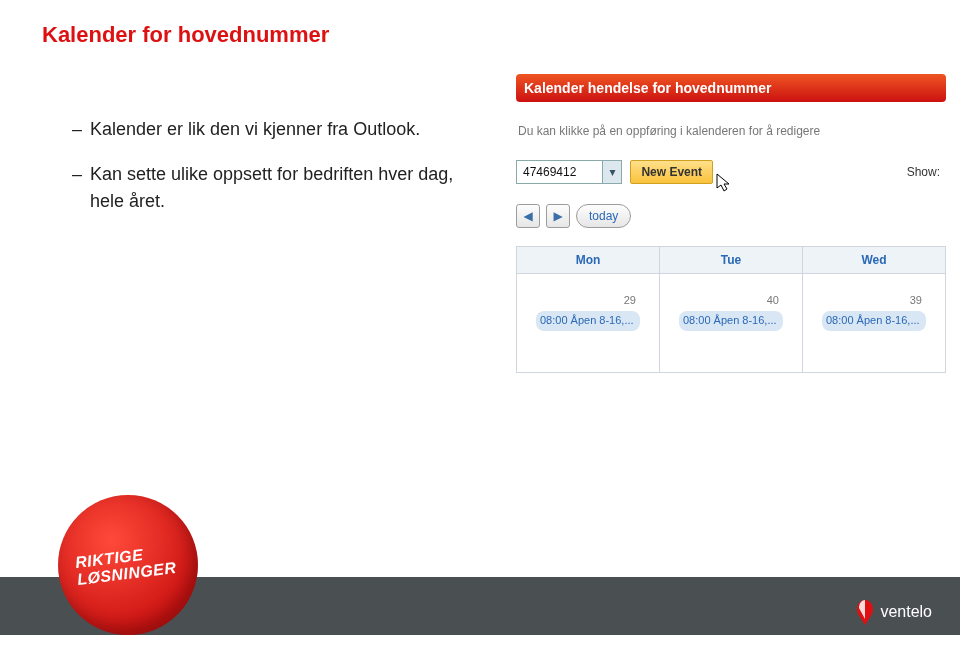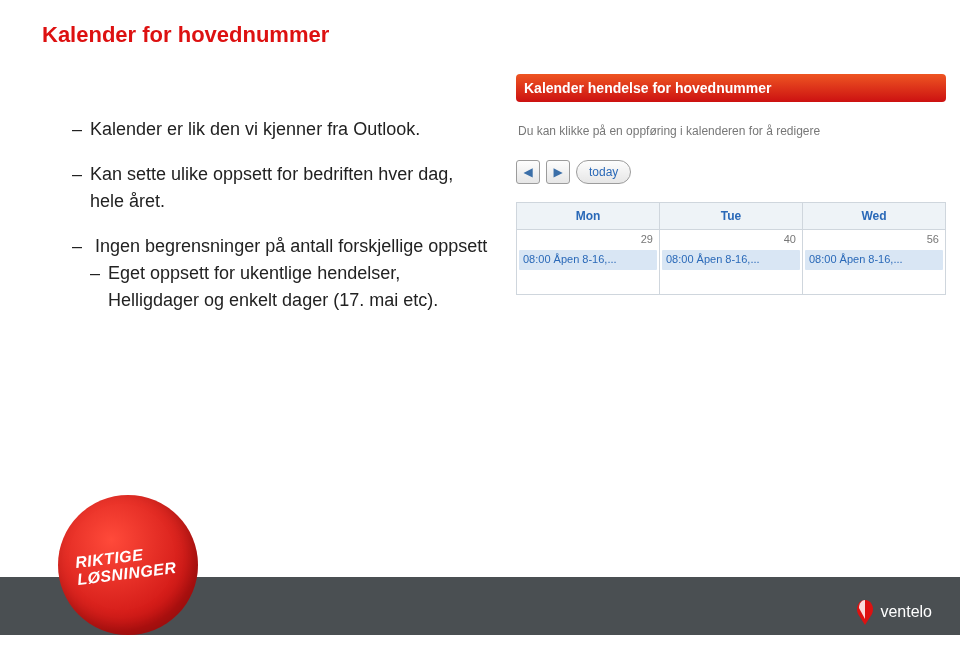--- a/index.html
+++ b/index.html
@@ -22,52 +22,59 @@
   .sel .dd{width:18px;height:22px;background:#dce7ee;border-left:1px solid #8aa;display:flex;align-items:center;justify-content:center;color:#356}
   .new-btn{display:inline-flex;align-items:center;height:22px;padding:0 10px;background:linear-gradient(#ffe08a,#f9c23c);border:1px solid #d2a020;border-radius:2px;font-size:12px;font-weight:700;color:#333}
   .cursor{position:relative;left:-6px;top:10px;width:18px;height:18px}
   .show-label{margin-left:auto;font-size:12px;color:#333;padding-right:6px}
   .nav-row{display:flex;align-items:center;gap:6px;margin-top:20px}
   .nav-btn{width:22px;height:22px;border:1px solid #9c9c9c;border-radius:3px;background:linear-gradient(#fdfdfd,#e6e6e6);display:flex;align-items:center;justify-content:center;color:#3b6fa8;font-size:12px}
   .today-btn{height:22px;padding:0 12px;border:1px solid #9c9c9c;border-radius:12px;background:linear-gradient(#fdfdfd,#e6e6e6);display:flex;align-items:center;color:#2a69b8;font-size:12px}
   .cal{margin-top:18px;border-top:1px solid #cfd6dd}
   .cal table{width:100%;border-collapse:collapse;table-layout:fixed}
   .cal th{background:#eef3f7;color:#2a69b8;font-weight:700;font-size:12px;padding:6px 4px;border:1px solid #cfd6dd;border-top:none;text-align:center}
-  .cal td{border:1px solid #cfd6dd;vertical-align:top;padding:0;height:64px}
+  .cal td{border:1px solid #cfd6dd;vertical-align:top;padding:17px;height:64px}
   .daynum{font-size:11px;color:#777;text-align:right;padding:3px 6px}
-  .event{margin:2px;background:#d9e6f4;color:#2a69b8;font-size:11px;padding:3px 4px;border-radius:1px;line-height:1.25}
+  .event{margin:2px;background:#d9e6f4;color:#2a69b8;font-size:11px;padding:3px 4px;border-radius:8px;line-height:1.25}
   .footer-bar{position:absolute;left:0;right:0;bottom:36px;height:58px;background:#4a4f52}
   .badge{position:absolute;left:58px;bottom:36px;width:140px;height:140px;border-radius:50%;background:radial-gradient(circle at 38% 32%,#ff4a3a,#cc1312 72%);box-shadow:inset -6px -8px 16px rgba(0,0,0,.25)}
   .badge-text{position:absolute;left:18px;top:54px;color:#fff;font-weight:800;font-style:italic;transform:rotate(-7deg);font-size:16px;line-height:1.05;letter-spacing:.5px}
   .logo{position:absolute;right:28px;bottom:44px;display:flex;align-items:center;gap:0;color:#fff;font-size:16px}
   .logo-mark svg{display:block}
 </style>
 </head>
 <body>
 <div class="slide">
 
 <div class="title">Kalender for hovednummer</div>
 
 <div class="bullets">
  <ul>
   <li class="dash">Kalender er lik den vi kjenner fra Outlook.</li>
   <li class="dash">Kan sette ulike oppsett for bedriften hver dag, hele året.</li>
-  <li class="dash">
-    <span>Ingen begrensninger på antall forskjellige oppsett</span>
-    <ul class="sub">
-      <li class="dash">Eget oppsett for ukentlige hendelser, Helligdager og enkelt dager (17. mai etc).</li>
-    </ul>
-  </li>
  </ul>
 </div>
 
 <div class="panel">
   <div class="panel-header">Kalender hendelse for hovednummer</div>
   <div class="panel-sub">Du kan klikke på en oppføring i kalenderen for å redigere</div>
 
+  <div class="controls">
+    <div class="sel">
+      <span>47469412</span>
+      <div class="dd">▾</div>
+    </div>
+    <div class="new-btn">New Event</div>
+    <div class="cursor">
+      <svg width="18" height="20" viewBox="0 0 18 20">
+            <path d="M2 1 L2 15 L6 12 L9 18 L12 16 L9 11 L14 11 Z" fill="#fff" stroke="#000" stroke-width="1"></path>
+          </svg>
+    </div>
+    <div class="show-label">Show:</div>
+  </div>
 
   <div class="nav-row">
     <div class="nav-btn">◀</div>
     <div class="nav-btn">▶</div>
     <div class="today-btn">today</div>
   </div>
 
   <div class="cal">
     <table>
       <tbody>
@@ -79,21 +86,21 @@
       <tr>
         <td>
           <div class="daynum">29</div>
           <div class="event">08:00 Åpen 8-16,...</div>
         </td>
         <td>
           <div class="daynum">40</div>
           <div class="event">08:00 Åpen 8-16,...</div>
         </td>
         <td>
-          <div class="daynum">56</div>
+          <div class="daynum">39</div>
           <div class="event">08:00 Åpen 8-16,...</div>
         </td>
       </tr>
     </tbody>
         </table>
   </div>
 </div>
 
 <div class="footer-bar"></div>
 

